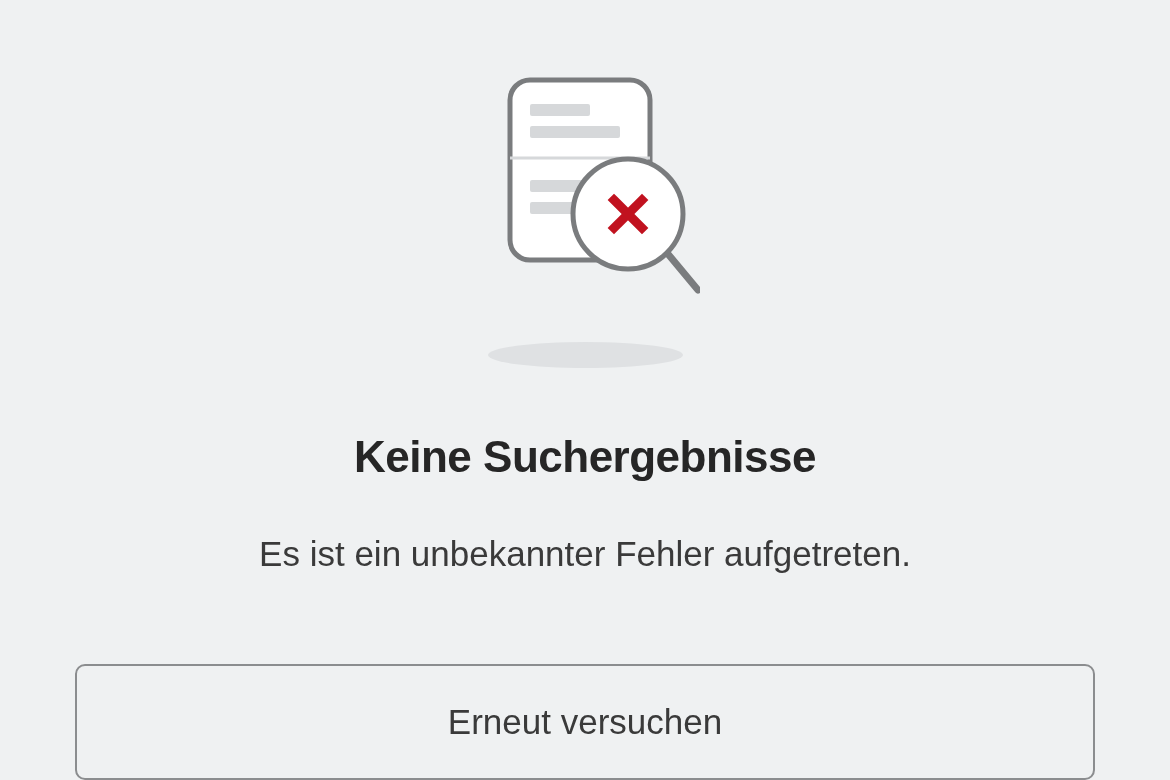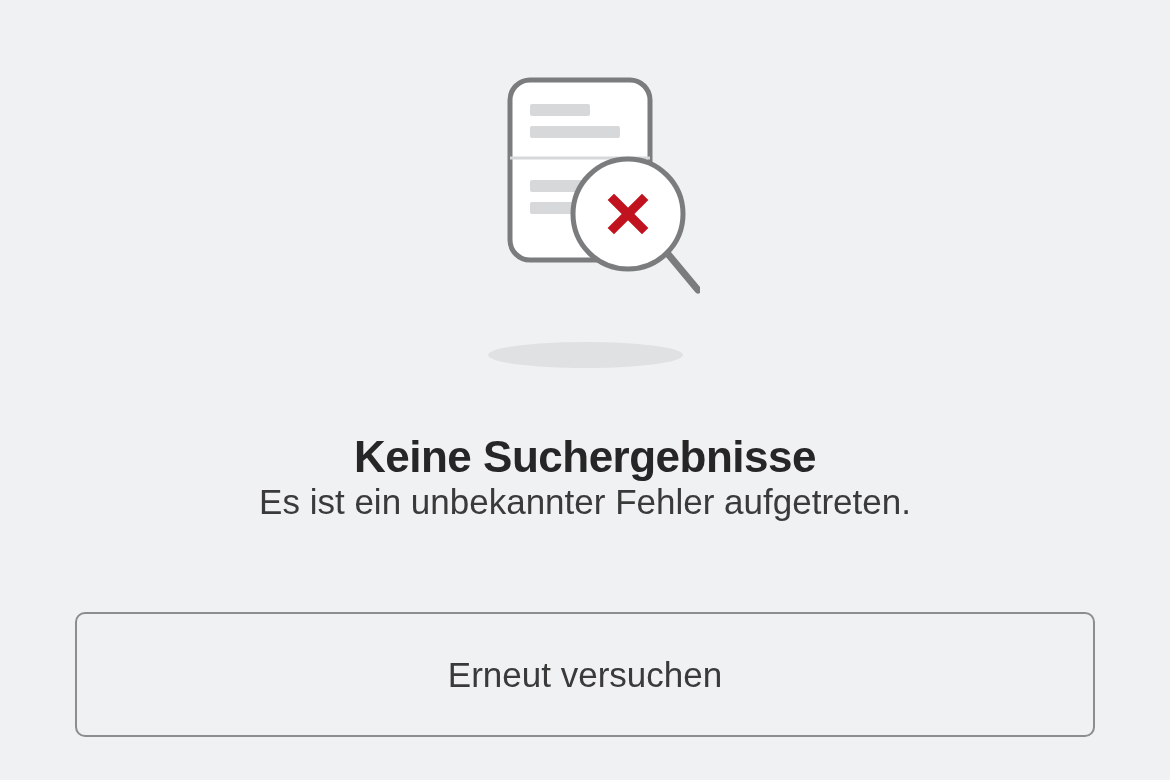--- a/index.html
+++ b/index.html
@@ -33,20 +33,21 @@
     }
     .heading {
       margin-top: 64px;
       font-size: 44px;
       font-weight: 700;
       color: #262626;
       text-align: left;
       letter-spacing: -0.5px;
     }
     .subtext {
+      margin-top: 52px;
       font-size: 35px;
       font-weight: 400;
       color: #3a3a3a;
       text-align: center;
     }
     .retry-button {
       margin-top: 90px;
       width: 1020px;
       height: 125px;
       border: 2px solid #8b8d8f;

